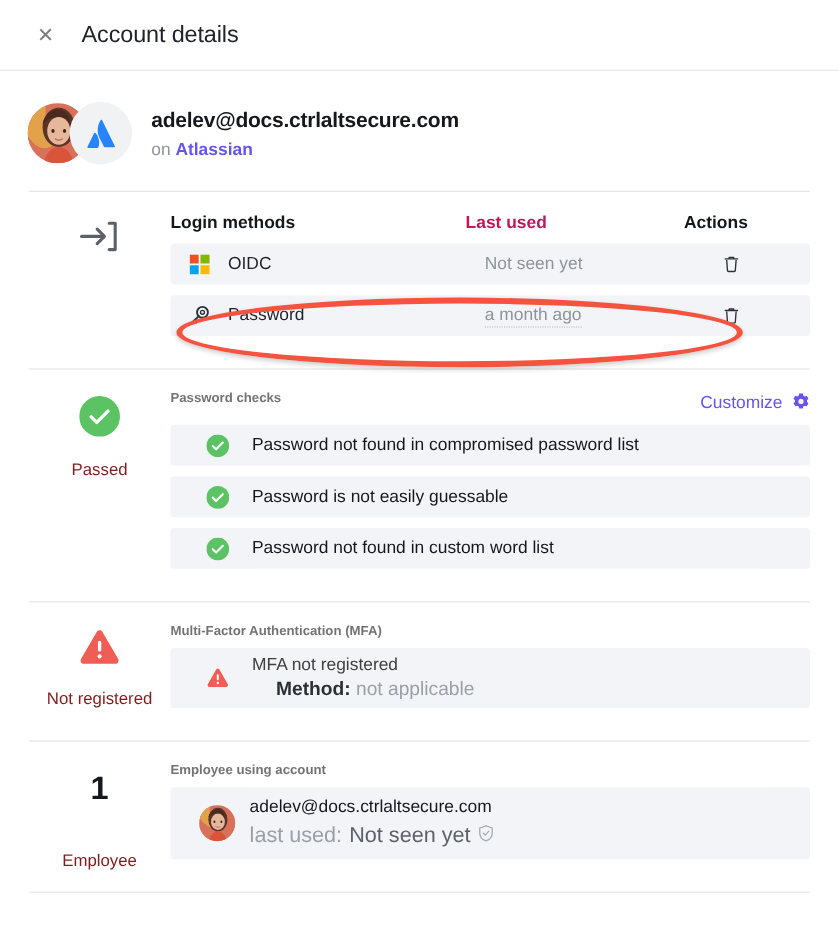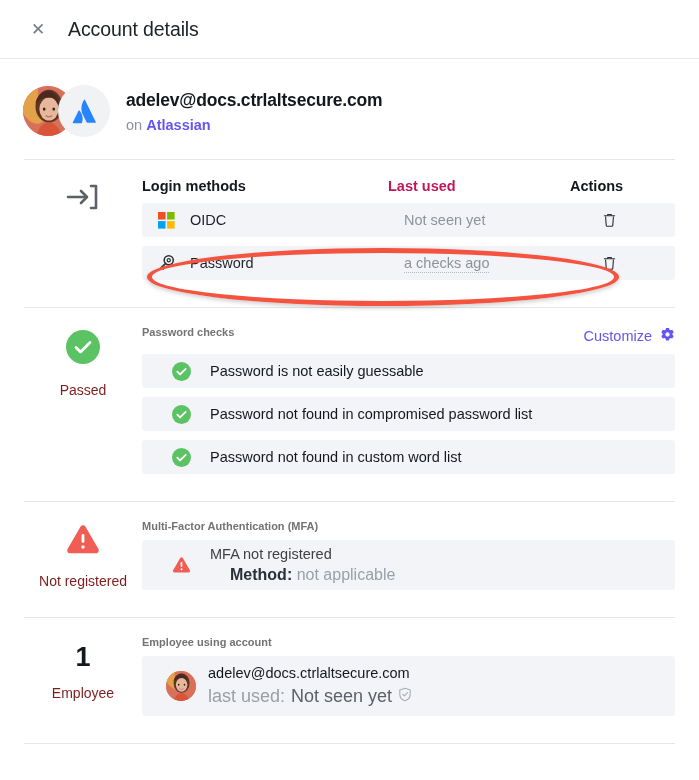--- a/index.html
+++ b/index.html
@@ -314,21 +314,21 @@
             <svg width="20" height="20" viewBox="0 0 22 22" xmlns="http://www.w3.org/2000/svg">
               <circle cx="14" cy="8" r="5" stroke="#2b3037" stroke-width="1.7" fill="none"></circle>
               <circle cx="14" cy="8" r="1.8" stroke="#2b3037" stroke-width="1.3" fill="none"></circle>
               <path d="M10.6 11.4L4 18" stroke="#2b3037" stroke-width="1.7" stroke-linecap="round"></path>
               <path d="M6.3 15.7l1.8 1.8" stroke="#2b3037" stroke-width="1.7" stroke-linecap="round"></path>
             </svg>
           </span>
           <span>Password</span>
         </div>
         <div class="col-used">
-          <span class="dotted-underline">a checks ago</span>
+          <span class="dotted-underline">a month ago</span>
         </div>
         <div class="col-actions">
           <button class="trash-btn">
             <svg width="15" height="16" viewBox="0 0 16 17" xmlns="http://www.w3.org/2000/svg">
               <path d="M2.5 4h11" stroke="#2b3037" stroke-width="1.2" stroke-linecap="round"></path>
               <path d="M6 4V2.6h4V4" stroke="#2b3037" stroke-width="1.2" fill="none" stroke-linejoin="round"></path>
               <path d="M3.8 4.8l.7 9.4c.04.6.5 1 1.1 1h4.8c.6 0 1.06-.4 1.1-1l.7-9.4" stroke="#2b3037" stroke-width="1.2" fill="none" stroke-linejoin="round"></path>
             </svg>
           </button>
         </div>
@@ -362,31 +362,31 @@
         </a>
       </div>
 
       <div class="info-row">
         <span class="lead">
           <svg width="19" height="19" viewBox="0 0 20 20" xmlns="http://www.w3.org/2000/svg">
             <circle cx="10" cy="10" r="10" fill="#5cc364"></circle>
             <path d="M5.6 10.2l2.9 2.9L14.4 7.2" stroke="#fff" stroke-width="1.9" fill="none" stroke-linecap="round" stroke-linejoin="round"></path>
           </svg>
         </span>
-        <span>Password is not easily guessable</span>
+        <span>Password not found in compromised password list</span>
       </div>
 
       <div class="info-row">
         <span class="lead">
           <svg width="19" height="19" viewBox="0 0 20 20" xmlns="http://www.w3.org/2000/svg">
             <circle cx="10" cy="10" r="10" fill="#5cc364"></circle>
             <path d="M5.6 10.2l2.9 2.9L14.4 7.2" stroke="#fff" stroke-width="1.9" fill="none" stroke-linecap="round" stroke-linejoin="round"></path>
           </svg>
         </span>
-        <span>Password not found in compromised password list</span>
+        <span>Password is not easily guessable</span>
       </div>
 
       <div class="info-row">
         <span class="lead">
           <svg width="19" height="19" viewBox="0 0 20 20" xmlns="http://www.w3.org/2000/svg">
             <circle cx="10" cy="10" r="10" fill="#5cc364"></circle>
             <path d="M5.6 10.2l2.9 2.9L14.4 7.2" stroke="#fff" stroke-width="1.9" fill="none" stroke-linecap="round" stroke-linejoin="round"></path>
           </svg>
         </span>
         <span>Password not found in custom word list</span>
@@ -426,21 +426,21 @@
         </span>
       </div>
     </div>
   </div>
 
   <div class="divider"></div>
 
   <div class="section">
     <div class="section-aside">
       <div class="big-count">1</div>
-      <div class="aside-label" style="margin-top:14px;text-align:center;">Employee</div>
+      <div class="aside-label" style="margin-top:38px;text-align:center;">Employee</div>
     </div>
     <div class="section-body">
       <div class="section-title">Employee using account</div>
       <div class="info-row tall" style="padding:9px 12px;">
         <span class="emp-avatar">
           <svg viewBox="0 0 30 30" xmlns="http://www.w3.org/2000/svg">
             <rect width="30" height="30" fill="#d9705a"></rect>
             <path d="M0 0h9c-1.2 8 1.2 15 4.6 19.6C9 19 3.4 16 0 10Z" fill="#e3a24a"></path>
             <ellipse cx="15.6" cy="12" rx="8" ry="9.8" fill="#5b3426"></ellipse>
             <ellipse cx="15.6" cy="13.8" rx="5.8" ry="6.9" fill="#e7b79c"></ellipse>

